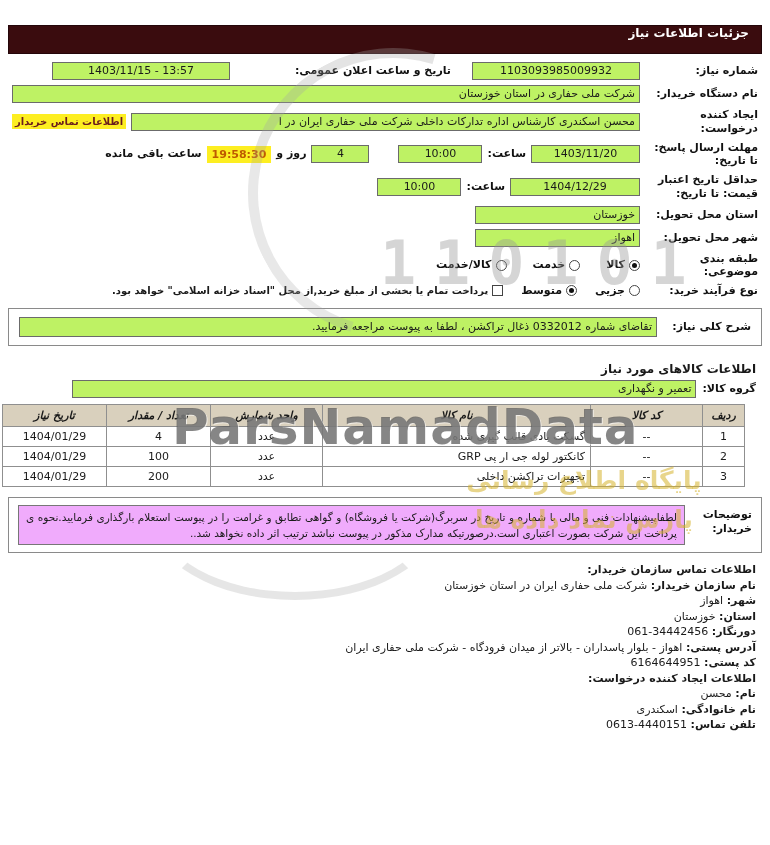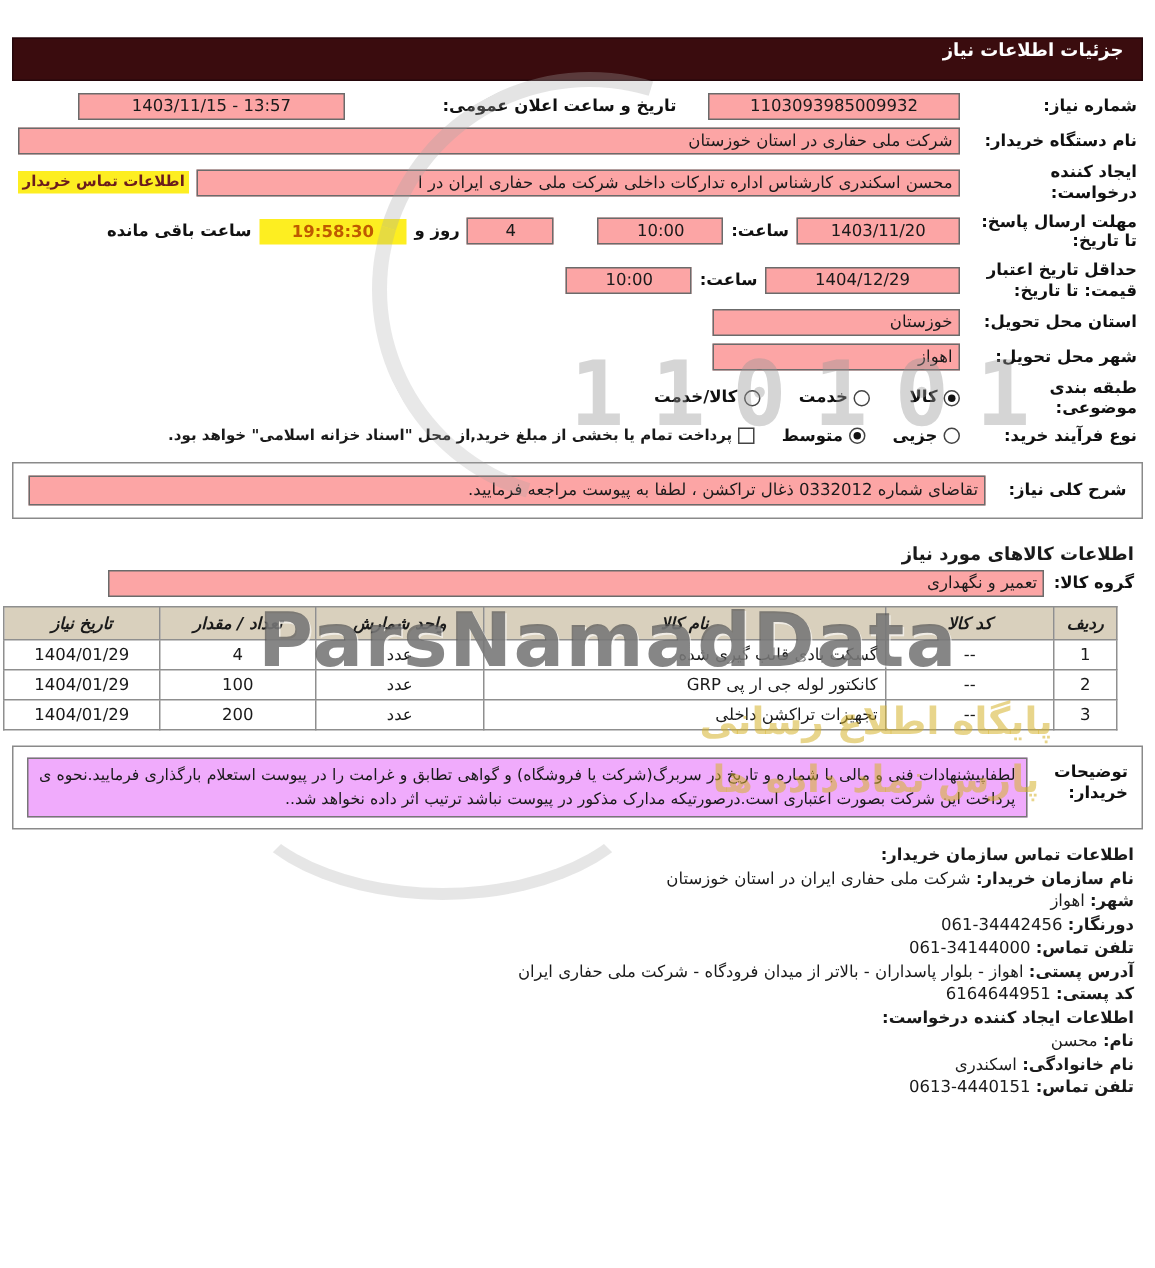--- a/index.html
+++ b/index.html
@@ -26,21 +26,21 @@
     padding: 0 12px;
     font-weight: bold;
     font-size: 12px;
   }
 
   .frm-row { display: flex; align-items: center; margin: 5px 12px; gap: 5px; }
   .lbl { font-weight: bold; font-size: 11px; line-height: 1.25; color: #111; }
   .lbl.w { width: 113px; flex: none; }
   .inp {
     border: 1px solid #6b6b6b;
-    background: #fca5a5;
+    background: #bef264;
     height: 18px;
     line-height: 16px;
     padding: 0 4px;
     font-size: 11px;
     white-space: nowrap;
     overflow: hidden;
   }
   .num { direction: ltr; text-align: center; }
   .grow { flex: 1; }
   .spacer55 { width: 55px; flex: none; }
@@ -52,21 +52,21 @@
     font-weight: bold;
     padding: 2px 3px;
     white-space: nowrap;
     cursor: pointer;
   }
   .timer {
     background: var(--highlight-yellow, #fdee21);
     color: #bf5a00;
     font-weight: bold;
     direction: ltr;
-    padding: 2px 22px;
+    padding: 2px 5px;
     font-size: 11px;
   }
 
   .opt { display: flex; align-items: center; gap: 4px; }
   .radio {
     width: 11px; height: 11px; border: 1px solid #444; border-radius: 50%;
     background: #fff; display: inline-block; position: relative; flex: none;
   }
   .radio.checked::after {
     content: ""; position: absolute; top: 2px; left: 2px; right: 2px; bottom: 2px;
@@ -327,26 +327,26 @@
     <div class="cline sec-title">اطلاعات تماس سازمان خریدار:</div>
     <div class="cline">
       <b>نام سازمان خریدار:</b>
       <span>شرکت ملی حفاری ایران در استان خوزستان</span>
     </div>
     <div class="cline">
       <b>شهر:</b>
       <span>اهواز</span>
     </div>
     <div class="cline">
+      <b>استان:</b>
+      <span>خوزستان</span>
+    </div>
+    <div class="cline">
       <b>دورنگار:</b>
       <span class="ltr">061-34442456</span>
-    </div>
-    <div class="cline">
-      <b>تلفن تماس:</b>
-      <span class="ltr">061-34144000</span>
     </div>
     <div class="cline">
       <b>آدرس پستی:</b>
       <span>اهواز - بلوار پاسداران - بالاتر از میدان فرودگاه - شرکت ملی حفاری ایران</span>
     </div>
     <div class="cline">
       <b>کد پستی:</b>
       <span class="ltr">6164644951</span>
     </div>
     <div class="cline sec-title">اطلاعات ایجاد کننده درخواست:</div>

